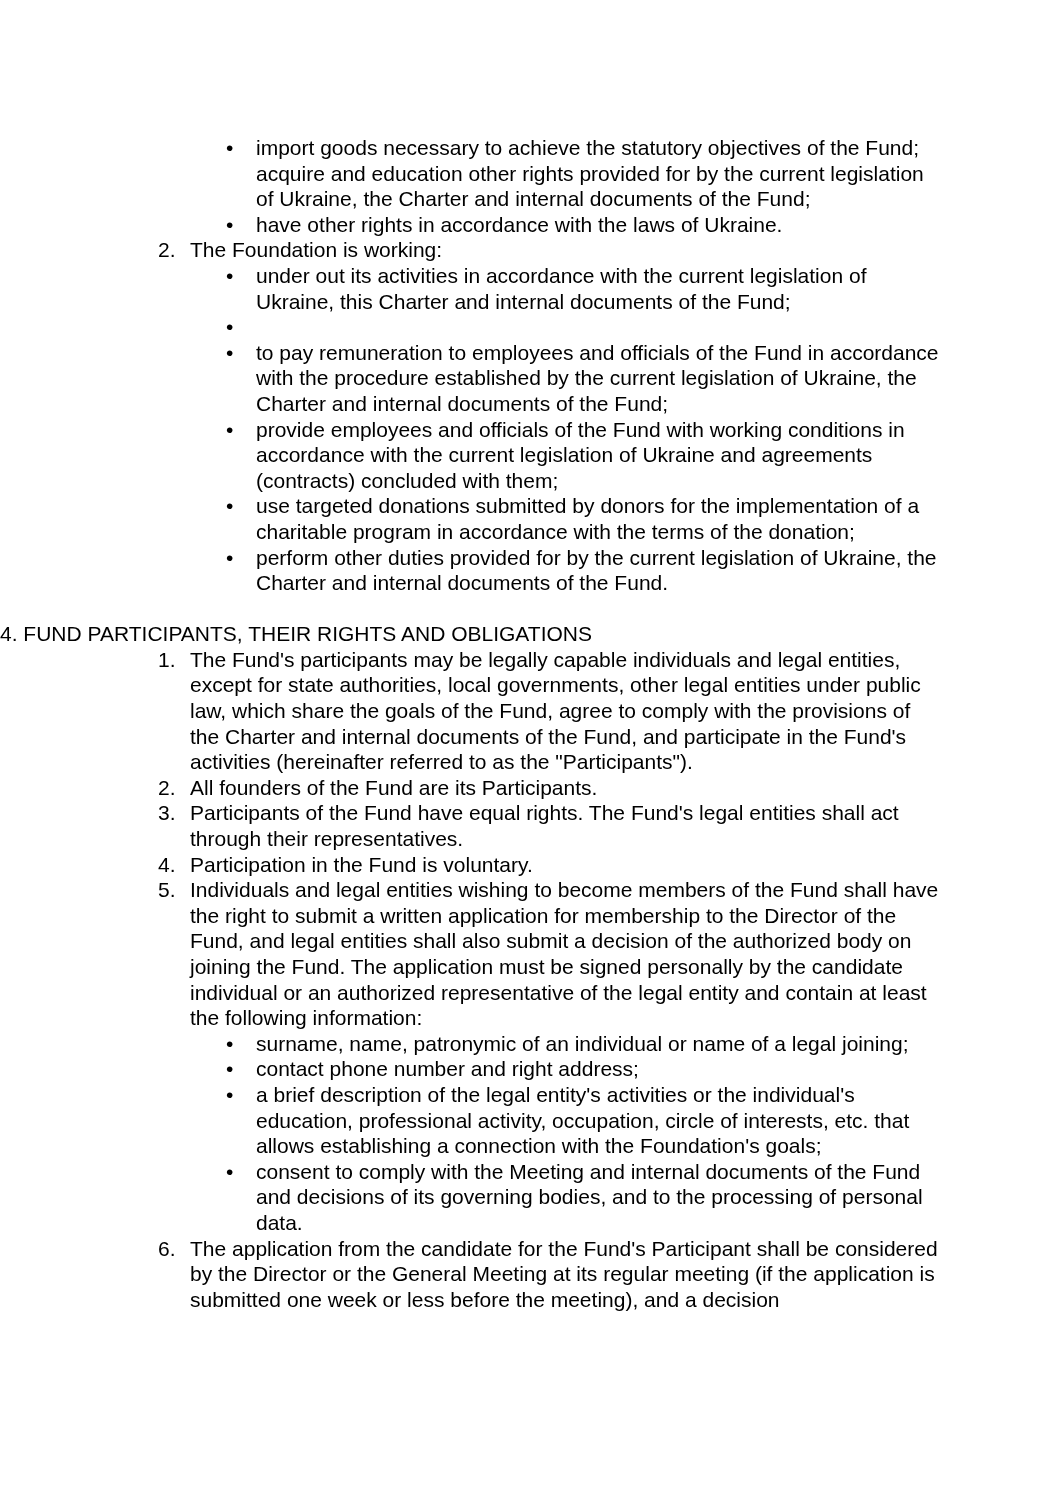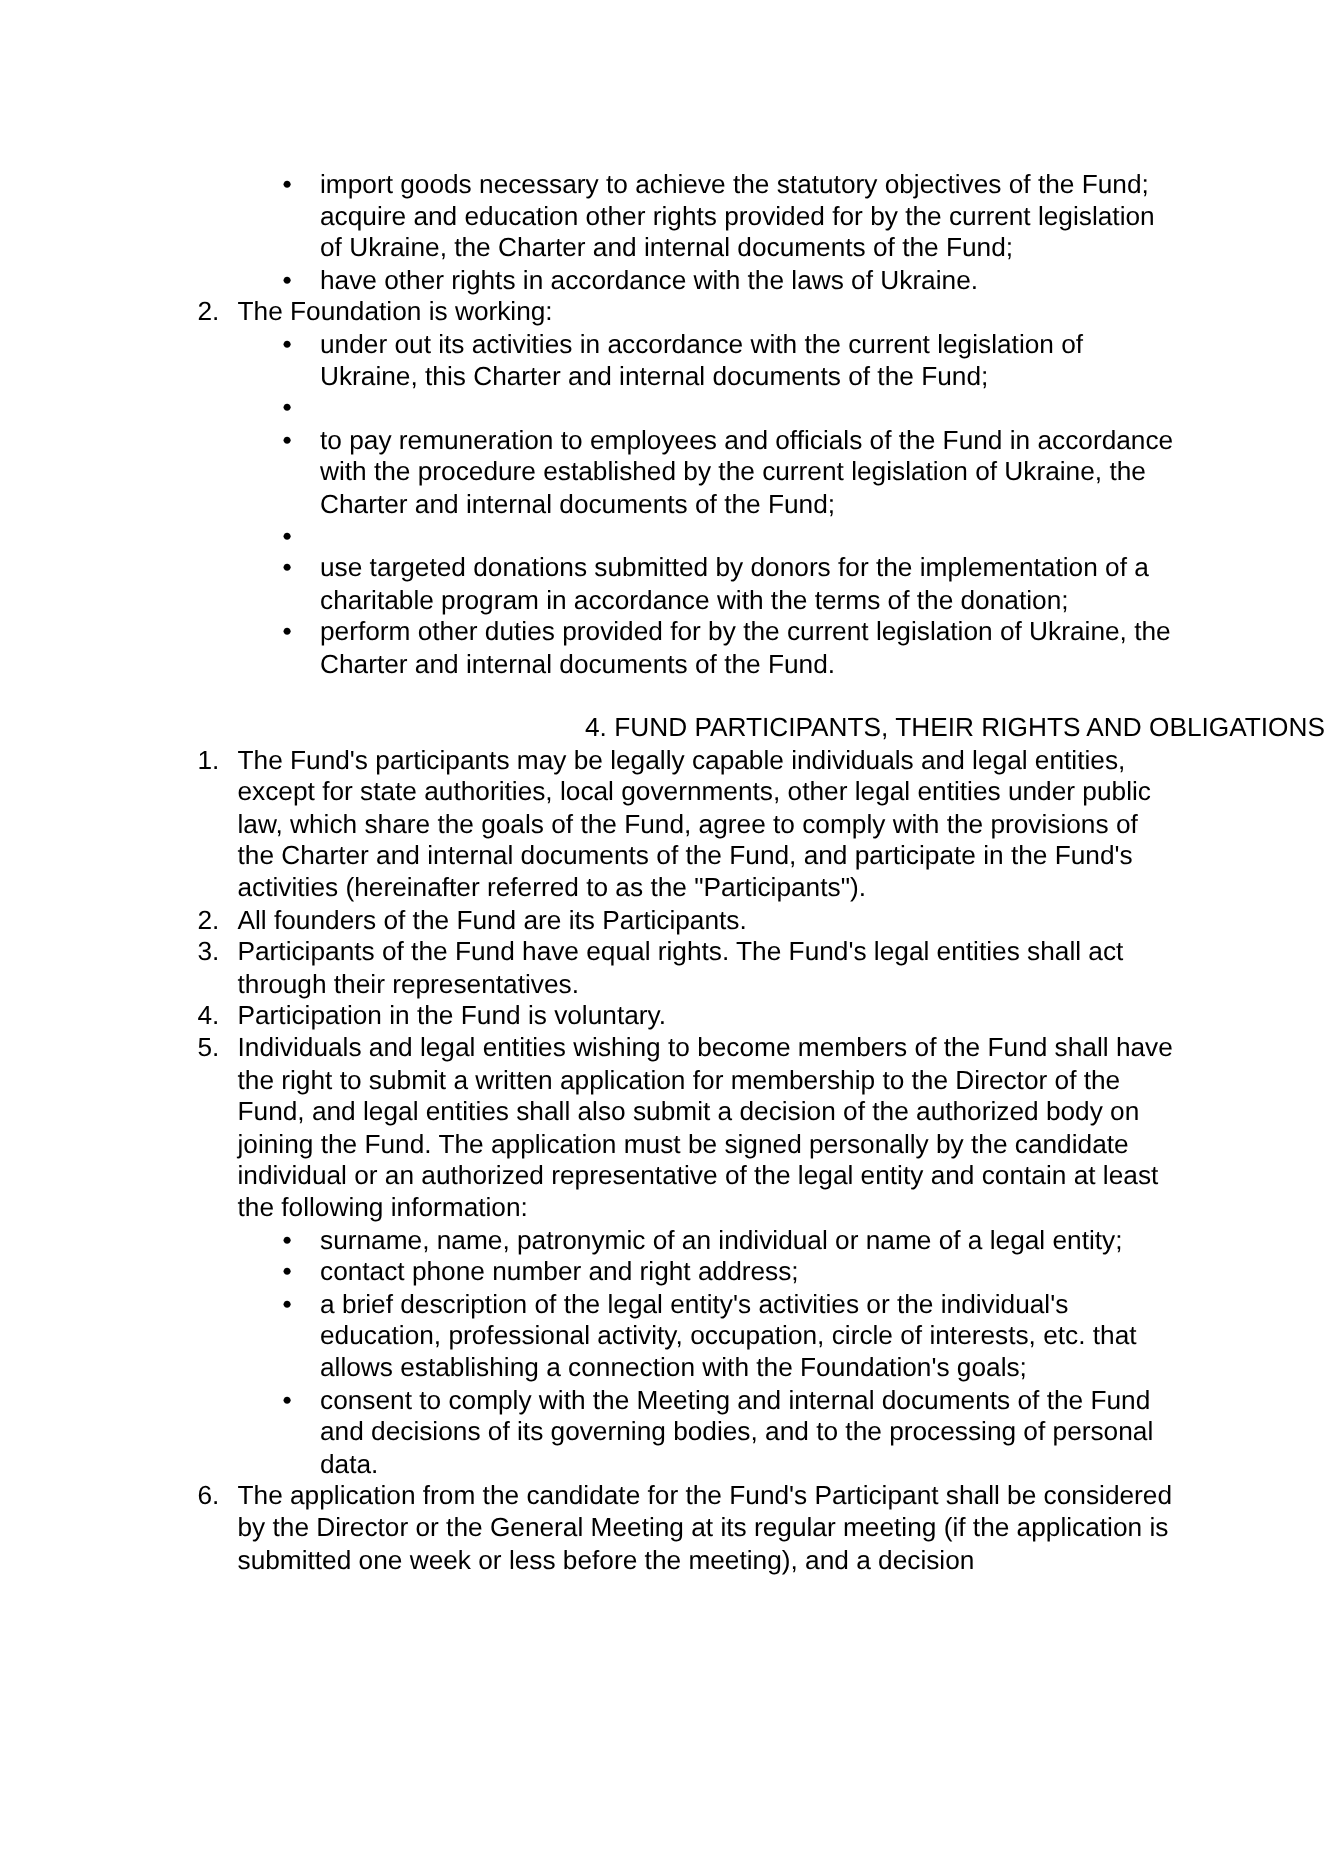--- a/index.html
+++ b/index.html
@@ -46,21 +46,21 @@
   .nnum {
     flex: none;
     width: 32px;
   }
   .ntext {
     flex: 1;
     min-width: 0;
   }
   .heading {
     margin: 25.6px -120px 0 -158px;
-    text-align: right;
+    text-align: left;
     font-weight: normal;
     font-size: 21px;
     line-height: 25.6px;
   }
 </style>
 </head>
 <body>
 
 <div class="page">
 
@@ -87,20 +87,21 @@
     </li>
     <li class="bitem">
       <span class="bglyph">•</span>
     </li>
     <li class="bitem">
       <span class="bglyph">•</span>
       <span class="btext">to pay remuneration to employees and officials of the Fund in accordance with the procedure established by the current legislation of Ukraine, the Charter and internal documents of the Fund;</span>
     </li>
     <li class="bitem">
       <span class="bglyph">•</span>
+      <span class="btext">provide employees and officials of the Fund with working conditions in accordance with the current legislation of Ukraine and agreements (contracts) concluded with them;</span>
     </li>
     <li class="bitem">
       <span class="bglyph">•</span>
       <span class="btext">use targeted donations submitted by donors for the implementation of a charitable program in accordance with the terms of the donation;</span>
     </li>
     <li class="bitem">
       <span class="bglyph">•</span>
       <span class="btext">perform other duties provided for by the current legislation of Ukraine, the Charter and internal documents of the Fund.</span>
     </li>
   </ul>
@@ -124,21 +125,21 @@
     <span class="ntext">Participation in the Fund is voluntary.</span>
   </div>
   <div class="nitem">
     <span class="nnum">5.</span>
     <span class="ntext">Individuals and legal entities wishing to become members of the Fund shall have the right to submit a written application for membership to the Director of the Fund, and legal entities shall also submit a decision of the authorized body on joining the Fund. The application must be signed personally by the candidate individual or an authorized representative of the legal entity and contain at least the following information:</span>
   </div>
 
   <ul class="blist">
     <li class="bitem">
       <span class="bglyph">•</span>
-      <span class="btext">surname, name, patronymic of an individual or name of a legal entity;</span>
+      <span class="btext">surname, name, patronymic of an individual or name of a legal joining;</span>
     </li>
     <li class="bitem">
       <span class="bglyph">•</span>
       <span class="btext">contact phone number and right address;</span>
     </li>
     <li class="bitem">
       <span class="bglyph">•</span>
       <span class="btext">a brief description of the legal entity's activities or the individual's education, professional activity, occupation, circle of interests, etc. that allows establishing a connection with the Foundation's goals;</span>
     </li>
     <li class="bitem">

